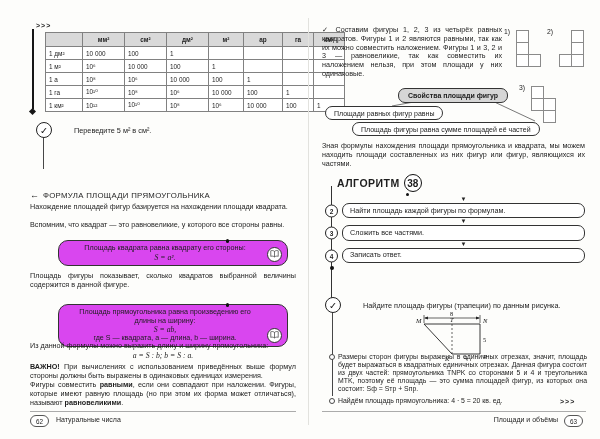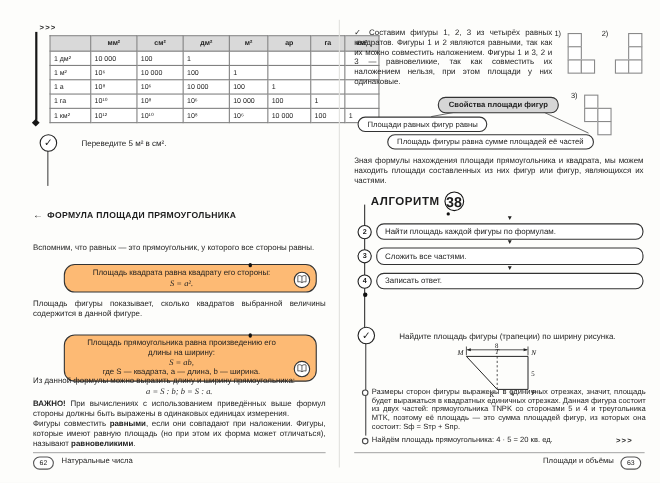--- a/index.html
+++ b/index.html
@@ -19,27 +19,27 @@
   .ex-circle{position:absolute;width:14px;height:14px;border:1.3px solid #222;border-radius:50%;
              display:flex;align-items:center;justify-content:center;font-size:9.5px;font-weight:bold;background:#fff;z-index:2;}
   .ex-title{position:absolute;font-size:7.3px;padding-left:14px;}
   .vrule{position:absolute;width:1px;background:#474747;}
   .bullets{position:absolute;}
   .bullet{position:relative;padding-left:13px;font-size:7.1px;line-height:8.1px;margin-bottom:3.6px;text-align:justify;}
   .bullet::before{content:"";position:absolute;left:4px;top:1.4px;width:4px;height:4px;border:1px solid #474747;border-radius:50%;background:#fff;}
 
   .sec-header{position:absolute;display:flex;align-items:center;gap:4px;}
   .sec-arrow{font-size:9px;font-weight:bold;line-height:1;}
-  .sec-title{font-size:7.8px;font-weight:bold;letter-spacing:.3px;}
+  .sec-title{font-size:7.8px;font-weight:normal;letter-spacing:.3px;}
 
   .para{position:absolute;font-size:7.2px;line-height:8.8px;text-align:justify;}
   .b{font-weight:bold;}
 
   
-  .fbox{position:absolute;border:1.1px solid #333;border-radius:10px;padding:3px 26px 3px 10px;text-align:center;background:#fdba74;}
+  .fbox{position:absolute;border:1.1px solid #333;border-radius:10px;padding:3px 26px 3px 10px;text-align:center;background:#d946ef;}
   .fb-dot{position:absolute;top:-2px;right:58px;width:3.5px;height:3.5px;background:#111;border-radius:50%;}
   .fb-text{font-size:7.2px;line-height:8.6px;}
   .fb-formula{font-size:7.7px;font-style:italic;font-family:"Liberation Serif","DejaVu Serif",serif;line-height:9.2px;}
   .fb-legend{font-size:7.1px;line-height:8.6px;}
   .fb-icon{position:absolute;right:5px;bottom:3px;width:13px;height:13px;border:1px solid #333;border-radius:50%;
            display:flex;align-items:center;justify-content:center;background:#fff;}
   .formula-line{position:absolute;font-size:7.7px;font-style:italic;text-align:center;
                 font-family:"Liberation Serif","DejaVu Serif",serif;}
 
   .footer-rule{position:absolute;height:1px;background:#ababab;}
@@ -57,21 +57,21 @@
   .badge{position:absolute;height:13px;padding:0 9px;background:#d6d6d6;border:1px solid #333;border-radius:7px;
          font-size:7px;font-weight:bold;display:flex;align-items:center;z-index:2;}
   .stadium{position:absolute;height:12px;padding:0 8px;border:1px solid #333;border-radius:7px;font-size:7px;
            display:flex;align-items:center;background:#fff;z-index:2;}
 
   
   .algo-header{position:absolute;display:flex;align-items:center;z-index:2;}
   .algo-title{border:1.2px solid #222;border-radius:8px;padding:2.5px 9px;font-size:7.3px;font-weight:bold;background:#fff;}
   .algo-word{margin-left:12px;font-size:10.5px;font-weight:bold;letter-spacing:.5px;}
   .algo-num{position:relative;margin-left:4px;width:16px;height:16px;border:1.4px solid #111;border-radius:50%;
-            display:flex;align-items:center;justify-content:center;font-size:13px;font-weight:bold;background:#fff;text-align:right;}
+            display:flex;align-items:center;justify-content:center;font-size:10px;font-weight:bold;background:#fff;text-align:right;}
   .algo-num::after{content:"";position:absolute;left:1px;bottom:-5px;width:3.5px;height:3.5px;background:#111;border-radius:50%;}
   .steps{position:absolute;}
   .steps-rule{position:absolute;left:6px;top:-10px;width:1px;height:114px;background:#333;}
   .step-row{position:relative;margin-left:17px;}
   .step-circle{position:absolute;left:-17px;top:50%;transform:translateY(-50%);width:11px;height:11px;border:1px solid #222;
                border-radius:50%;background:#fff;font-size:6.5px;font-weight:bold;display:flex;align-items:center;justify-content:center;z-index:2;}
   .step-box{border:1.1px solid #333;border-radius:7px;padding:2.5px 7px;font-size:7.2px;line-height:8.4px;text-align:justify;background:#fff;}
   .step-sep{margin-left:17px;text-align:center;font-size:6px;line-height:7px;color:#222;}
   .steps-dot{position:absolute;left:4.5px;bottom:-7px;width:4px;height:4px;background:#111;border-radius:50%;}
 
@@ -159,21 +159,22 @@
       <span>✓</span>
     </div>
   <div class="ex-title" style="left:60px;top:126px">Переведите 5 м² в см².</div>
   <div class="vrule" style="left:43px;top:136px;height:33px"></div>
 
   <div class="sec-header" style="left:30px;top:191px">
     <span class="sec-arrow">←</span>
     <span class="sec-title">ФОРМУЛА ПЛОЩАДИ ПРЯМОУГОЛЬНИКА</span>
   </div>
 
-  <div class="para" style="left:30px;top:221px;width:266px">Вспомним, что равных — это прямоугольник, у которого все стороны равны.</div>
+  <div class="para" style="left:30px;top:203px;width:266px">Нахождение площадей фигур базируется на нахождении площади квадрата.</div>
+  <div class="para" style="left:30px;top:221px;width:266px">Вспомним, что квадрат — это равновеликие, у которого все стороны равны.</div>
 
   <div class="fbox" style="left:58px;top:240px;width:192px">
     <div class="fb-dot"></div>
     <div class="fb-text">Площадь квадрата равна квадрату его стороны:</div>
     <div class="fb-formula">S = a².</div>
     <div class="fb-icon">
       <svg width="9" height="8" viewBox="0 0 10 9">
           <path d="M5 1.6 C3.6 .4 1.8 .4 .8 .9 V7.2 C1.8 6.7 3.6 6.7 5 7.8 C6.4 6.7 8.2 6.7 9.2 7.2 V.9 C8.2 .4 6.4 .4 5 1.6 Z M5 1.6 V7.8" fill="none" stroke="#222" stroke-width=".7"></path>
         </svg>
     </div>
@@ -267,21 +268,21 @@
     <div class="step-row">
       <span class="step-circle">4</span>
       <div class="step-box">Записать ответ.</div>
     </div>
     <div class="steps-dot"></div>
   </div>
 
   <div class="ex-circle" style="left:325px;top:297px">
       <span>✓</span>
     </div>
-  <div class="ex-title" style="left:349px;top:301px">Найдите площадь фигуры (трапеции) по ширину рисунка.</div>
+  <div class="ex-title" style="left:349px;top:301px">Найдите площадь фигуры (трапеции) по данным рисунка.</div>
   <div class="vrule" style="left:332px;top:312px;height:84px"></div>
 
   <svg class="abs" style="left:410px;top:311px" width="100" height="52" viewBox="0 0 100 52">
     <line x1="14" y1="12" x2="14" y2="4" stroke="#222" stroke-width="0.7"></line>
     <line x1="70" y1="12" x2="70" y2="4" stroke="#222" stroke-width="0.7"></line>
     <line x1="15" y1="7" x2="69" y2="7" stroke="#222" stroke-width="0.7"></line>
     <polygon points="14,7 18,5.6 18,8.4" fill="#222"></polygon>
     <polygon points="70,7 66,5.6 66,8.4" fill="#222"></polygon>
     <text class="d-lbl" x="40" y="5">8</text>
     <polygon points="14,13 70,13 70,43 42,43" fill="none" stroke="#222" stroke-width="0.9"></polygon>

